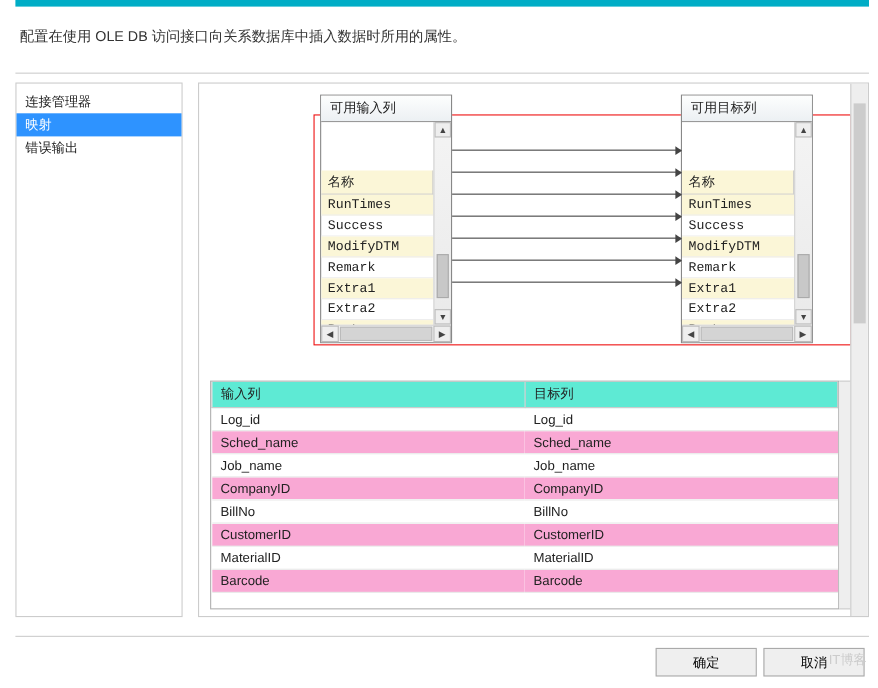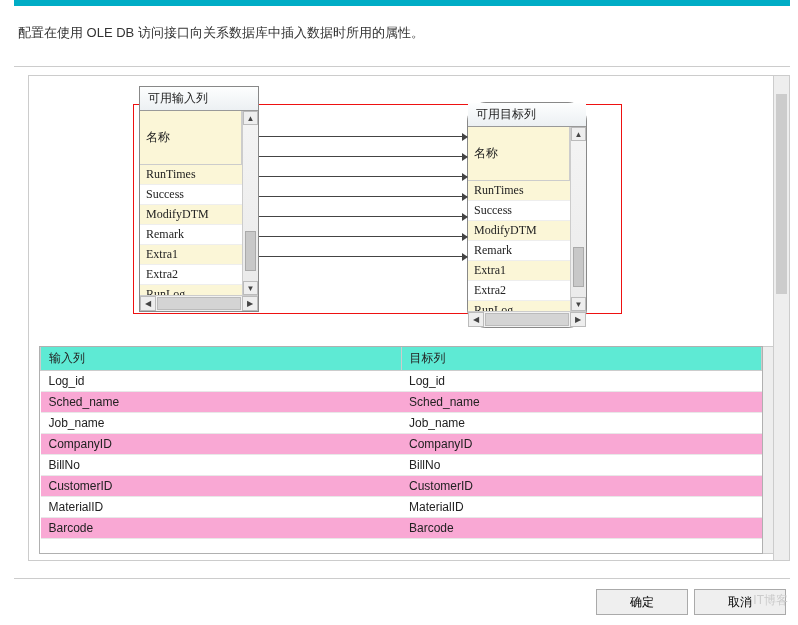--- a/index.html
+++ b/index.html
@@ -40,35 +40,36 @@
   .red-box {
     position: absolute; left: 94px; top: 18px;
     width: 489px; height: 210px; border: 1px solid #e11;
     pointer-events: none;
   }
   .list-box {
     position: absolute; width: 120px; border: 1px solid #888;
     background: #fff;
   }
   .list-box.left { left: 100px; top: 0; }
-  .list-box.right { left: 428px; top: 16px; border-radius: 19px; }
+  .list-box.right { left: 428px; top: 0; }
   .list-title {
     background: linear-gradient(#fdfefe,#ecf0f3);
     padding: 3px 8px; border-bottom: 1px solid #999;
     font-size: 12px;
   }
   .list-body { display: flex; height: 184px; }
   .list-col { flex: 1; overflow: hidden; }
   .list-h {
     background: #fbf6d7; font-family: "SimSun", sans-serif;
-    padding: 18px 6px; border: 1px solid #ccc; border-left: none; border-top: none;
-    font-size: 12px;
+    padding: 2px 6px; border: 1px solid #ccc; border-left: none; border-top: none;
+    font-size: 12px;
+    margin-top: 44px;
   }
   .list-i {
-    font-family: Liberation Serif, serif; font-size: 12px;
+    font-family: Liberation Mono, monospace; font-size: 12px;
     padding: 2px 6px; border-bottom: 1px solid #eee;
     white-space: nowrap; overflow: hidden;
   }
   .list-i.alt { background: #fbf6d7; }
   .list-vscroll {
     width: 16px; background: linear-gradient(#f4f4f4,#eaeaea);
     border-left: 1px solid #ccc; position: relative;
   }
   .vbtn { height: 14px; background: #eee; border: 1px solid #bbb;
     display: flex; align-items: center; justify-content: center;
@@ -131,20 +132,25 @@
 </head>
 <body>
 
 <div class="teal-bar"></div>
 
 <div class="desc">配置在使用 OLE DB 访问接口向关系数据库中插入数据时所用的属性。</div>
 
 <div class="hr"></div>
 
 <div class="main">
+  <div class="side">
+    <div class="side-item">连接管理器</div>
+    <div class="side-item active">映射</div>
+    <div class="side-item">错误输出</div>
+  </div>
 
   <div class="content">
     <div class="map-area">
       <div class="red-box"></div>
 
       <div class="list-box left">
         <div class="list-title">可用输入列</div>
         <div class="list-body">
           <div class="list-col">
             <div class="list-h">名称</div>

